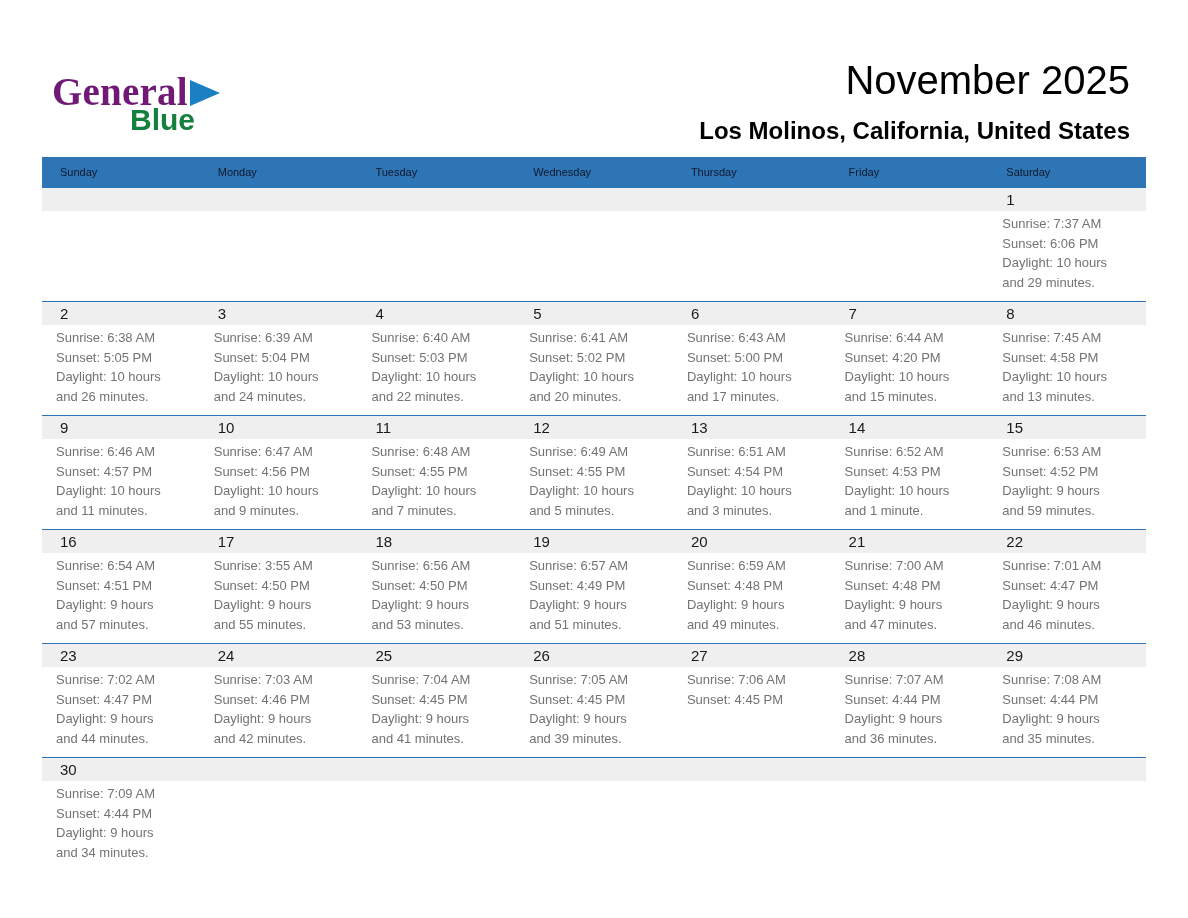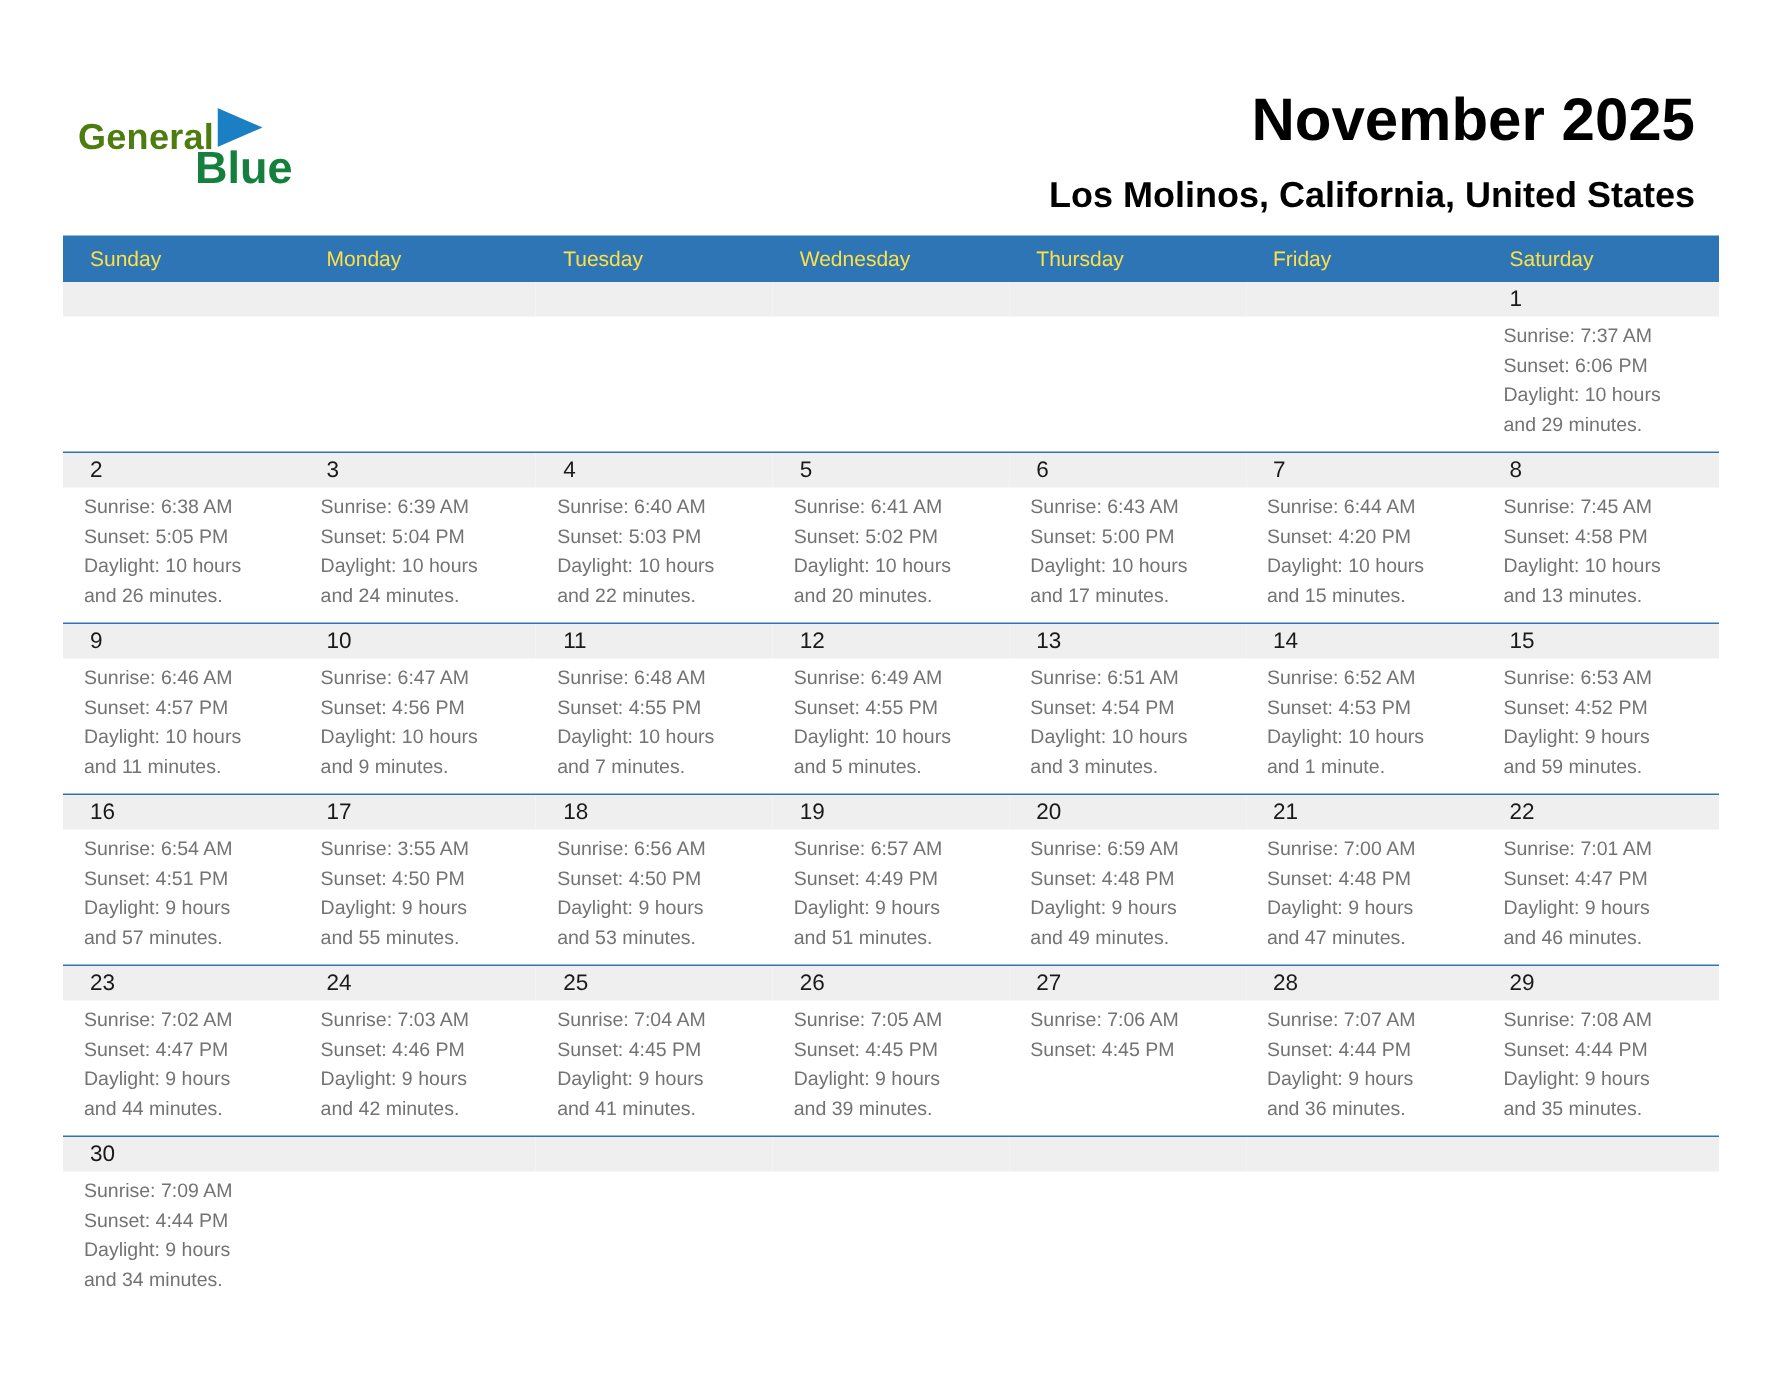--- a/index.html
+++ b/index.html
@@ -18,36 +18,37 @@
     height: 157px;
     position: relative;
   }
   .logo {
     position: absolute;
     left: 52px; top: 72px;
     line-height: 1;
   }
   .logo-row1 { display: flex; align-items: flex-end; }
   .logo-general {
-    font-size: 24px; font-weight: 700; color: #4d7c0f;
+    font-size: 39px; font-weight: 700; color: #701a75;
     letter-spacing: 0.2px;
+    font-family: Liberation Serif, serif;
   }
   .logo-flag { margin-left: 2px; margin-bottom: 2px; }
   .logo-blue {
     font-size: 30px; font-weight: 700;
     margin-left: 78px; margin-top: -6px;
   }
   .heading {
     position: absolute;
     right: 58px; top: 58px;
     text-align: right;
   }
   .page-title {
     font-size: 40px;
-    font-weight: 700;
+    font-weight: 400;
     color: #000000;
   }
   .page-subtitle {
     font-size: 24px;
     font-weight: 700;
     color: #000000;
     margin-top: 14px;
   }
 
   
@@ -55,22 +56,22 @@
     margin-left: 42px;
     width: 1104px;
   }
   .weekday-row {
     display: flex;
     background: #2E75B6;
     height: 31px;
   }
   .wd {
     flex: 1 1 0;
-    color: #fde047;
-    font-size: 14px;
+    color: #0f172a;
+    font-size: 11px;
     line-height: 31px;
     padding-left: 18px;
     overflow: hidden;
     white-space: nowrap;
   }
   .week-row {
     display: flex;
     border-top: 1.5px solid #2E75B6;
   }
   .week-row:first-child { border-top: none; }

